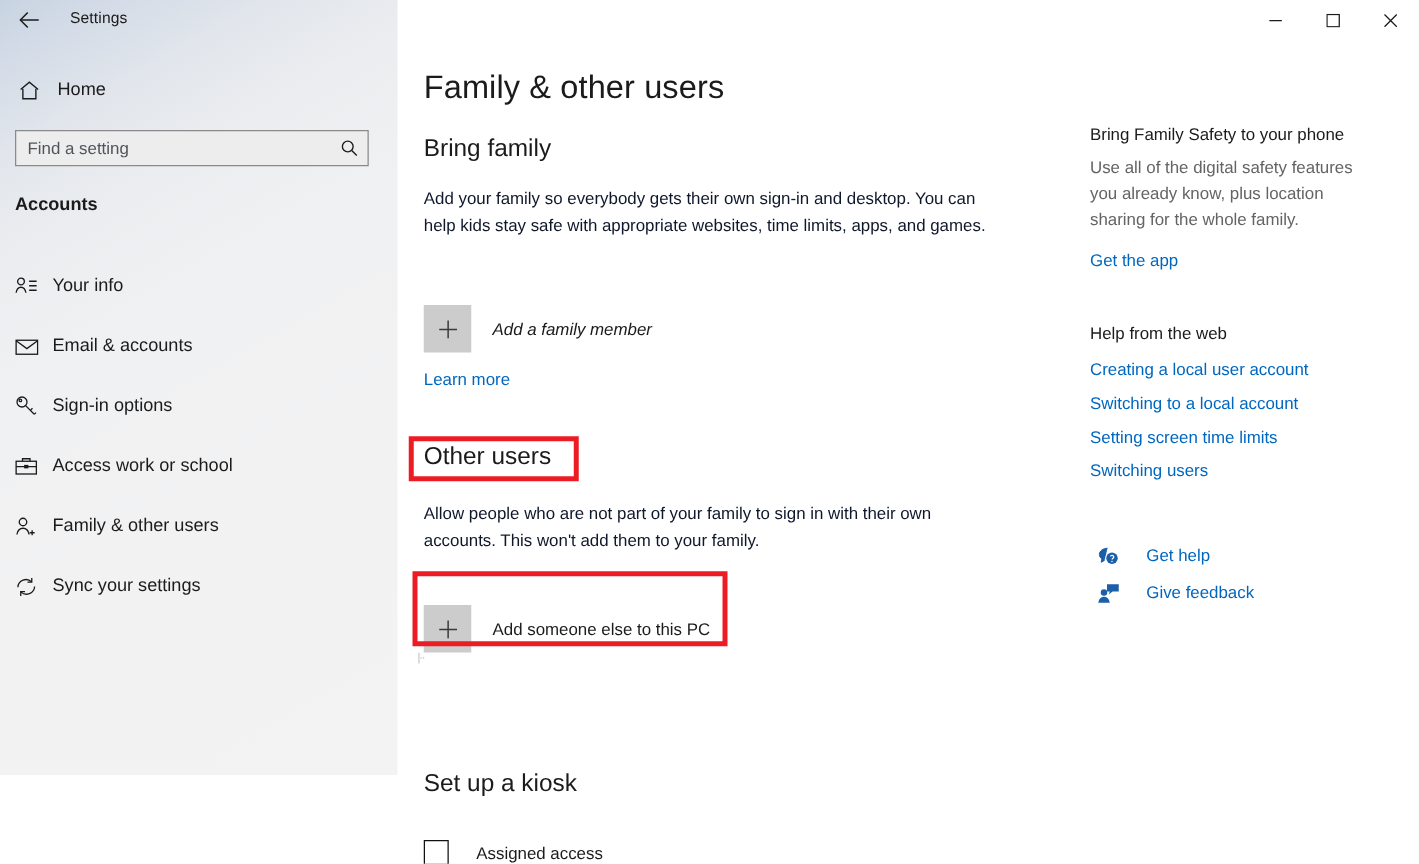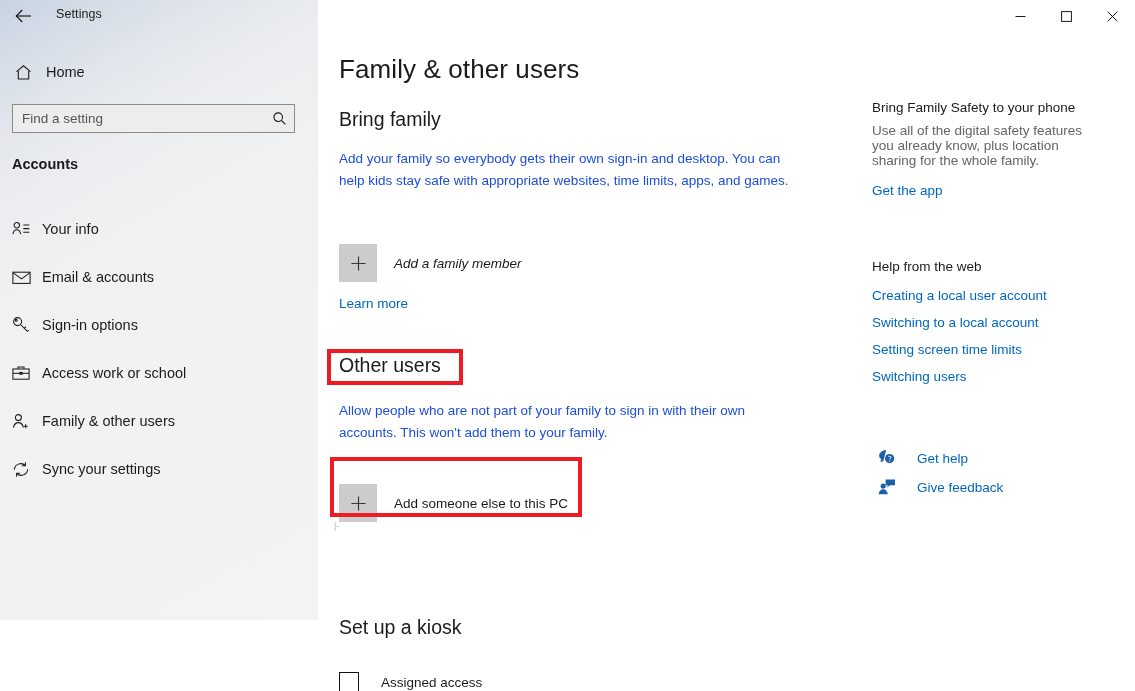--- a/index.html
+++ b/index.html
@@ -165,21 +165,21 @@
     color: #1b1b1b;
     font-weight: normal;
   }
   #your-family-title { left: 21px; top: 76px; }
   #kiosk-title { left: 21px; top: 584px; }
 
   .body-text {
     position: absolute;
     font-size: 13.5px;
     line-height: 22px;
-    color: #1d4ed8;
+    color: #0f172a;
   }
   #family-desc { left: 21px; top: 116px; width: 455px; }
   #other-desc  { left: 21px; top: 368px; width: 440px; }
 
   .addbtn {
     position: absolute;
     display: flex;
     align-items: center;
   }
   .addbtn .plusbox {
@@ -259,39 +259,39 @@
     left: 554px; top: 0;
     width: 263px;
   }
   .rail-heading {
     font-size: 13.5px;
     color: #1b1b1b;
     margin-bottom: 8px;
   }
   .rail-body {
     font-size: 13.5px;
-    line-height: 15px;
+    line-height: 21px;
     color: #646464;
     width: 226px;
   }
   .rail-link {
     display: block;
     font-size: 13.5px;
     color: #0067c0;
     text-decoration: none;
     line-height: 27px;
   }
   #promo-block { position: absolute; left: 0; top: 68px; }
   #promo-link { margin-top: 9px; }
   #help-block { position: absolute; left: 0; top: 227px; }
   #help-links { margin-top: 7px; }
   #support-block { position: absolute; left: 0; top: 405px; }
   .support-row {
     display: flex;
-    align-items: flex-end;
+    align-items: flex-start;
     height: 29px;
   }
   .support-ico {
     width: 30px;
     display: flex; align-items: center; justify-content: center;
     color: #1b5fa9;
     flex: none;
   }
   .support-row .support-label {
     font-size: 13.5px;

